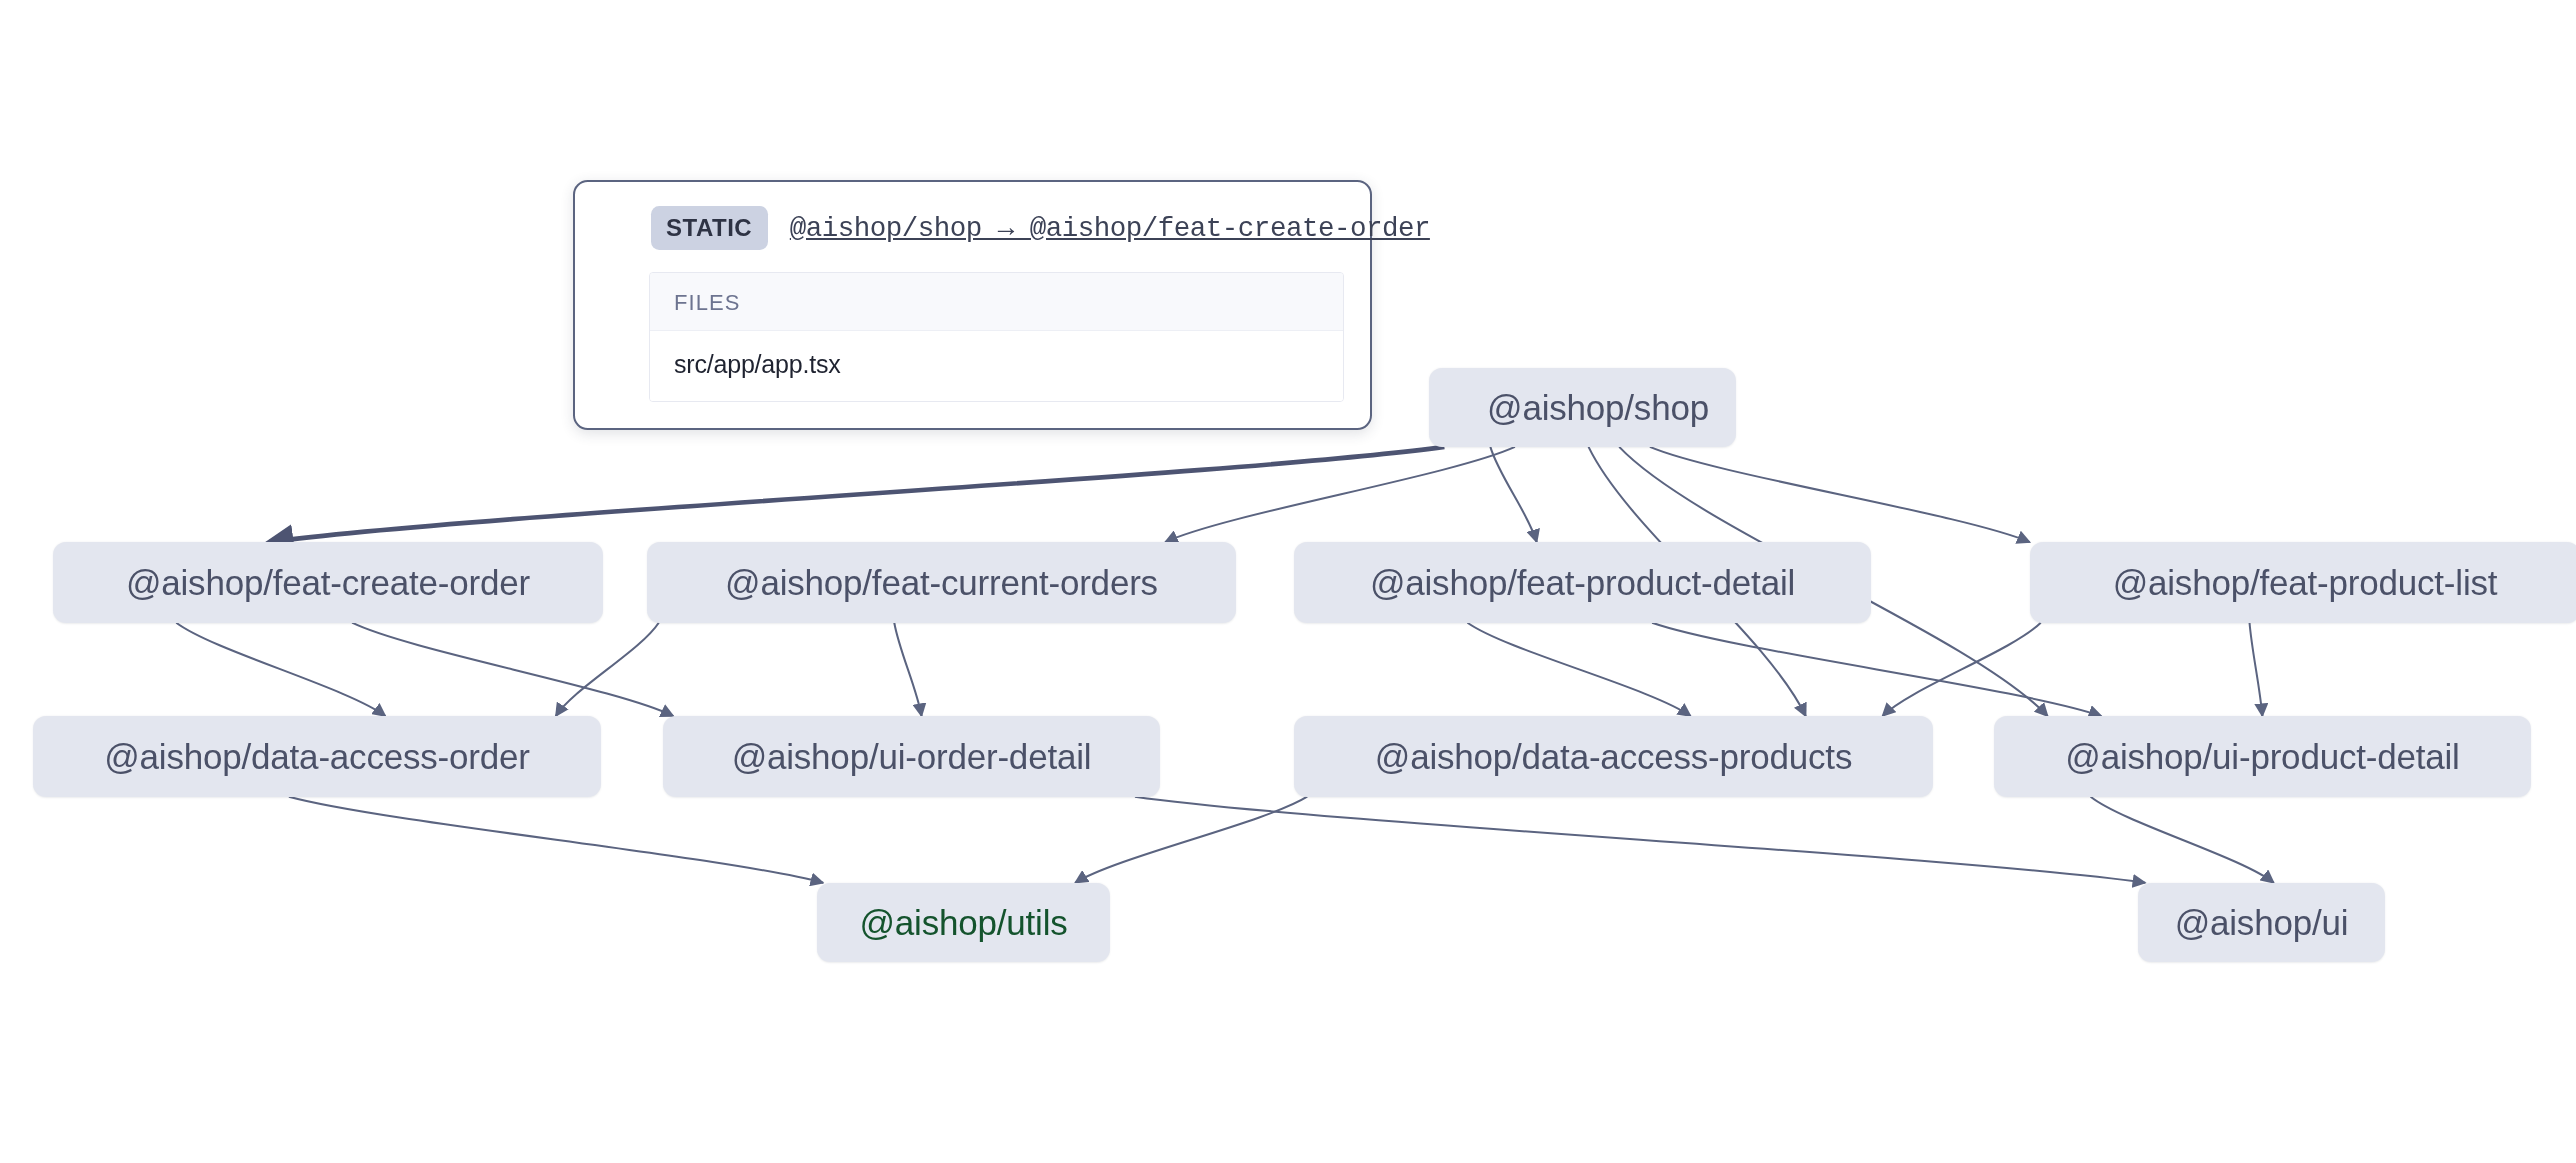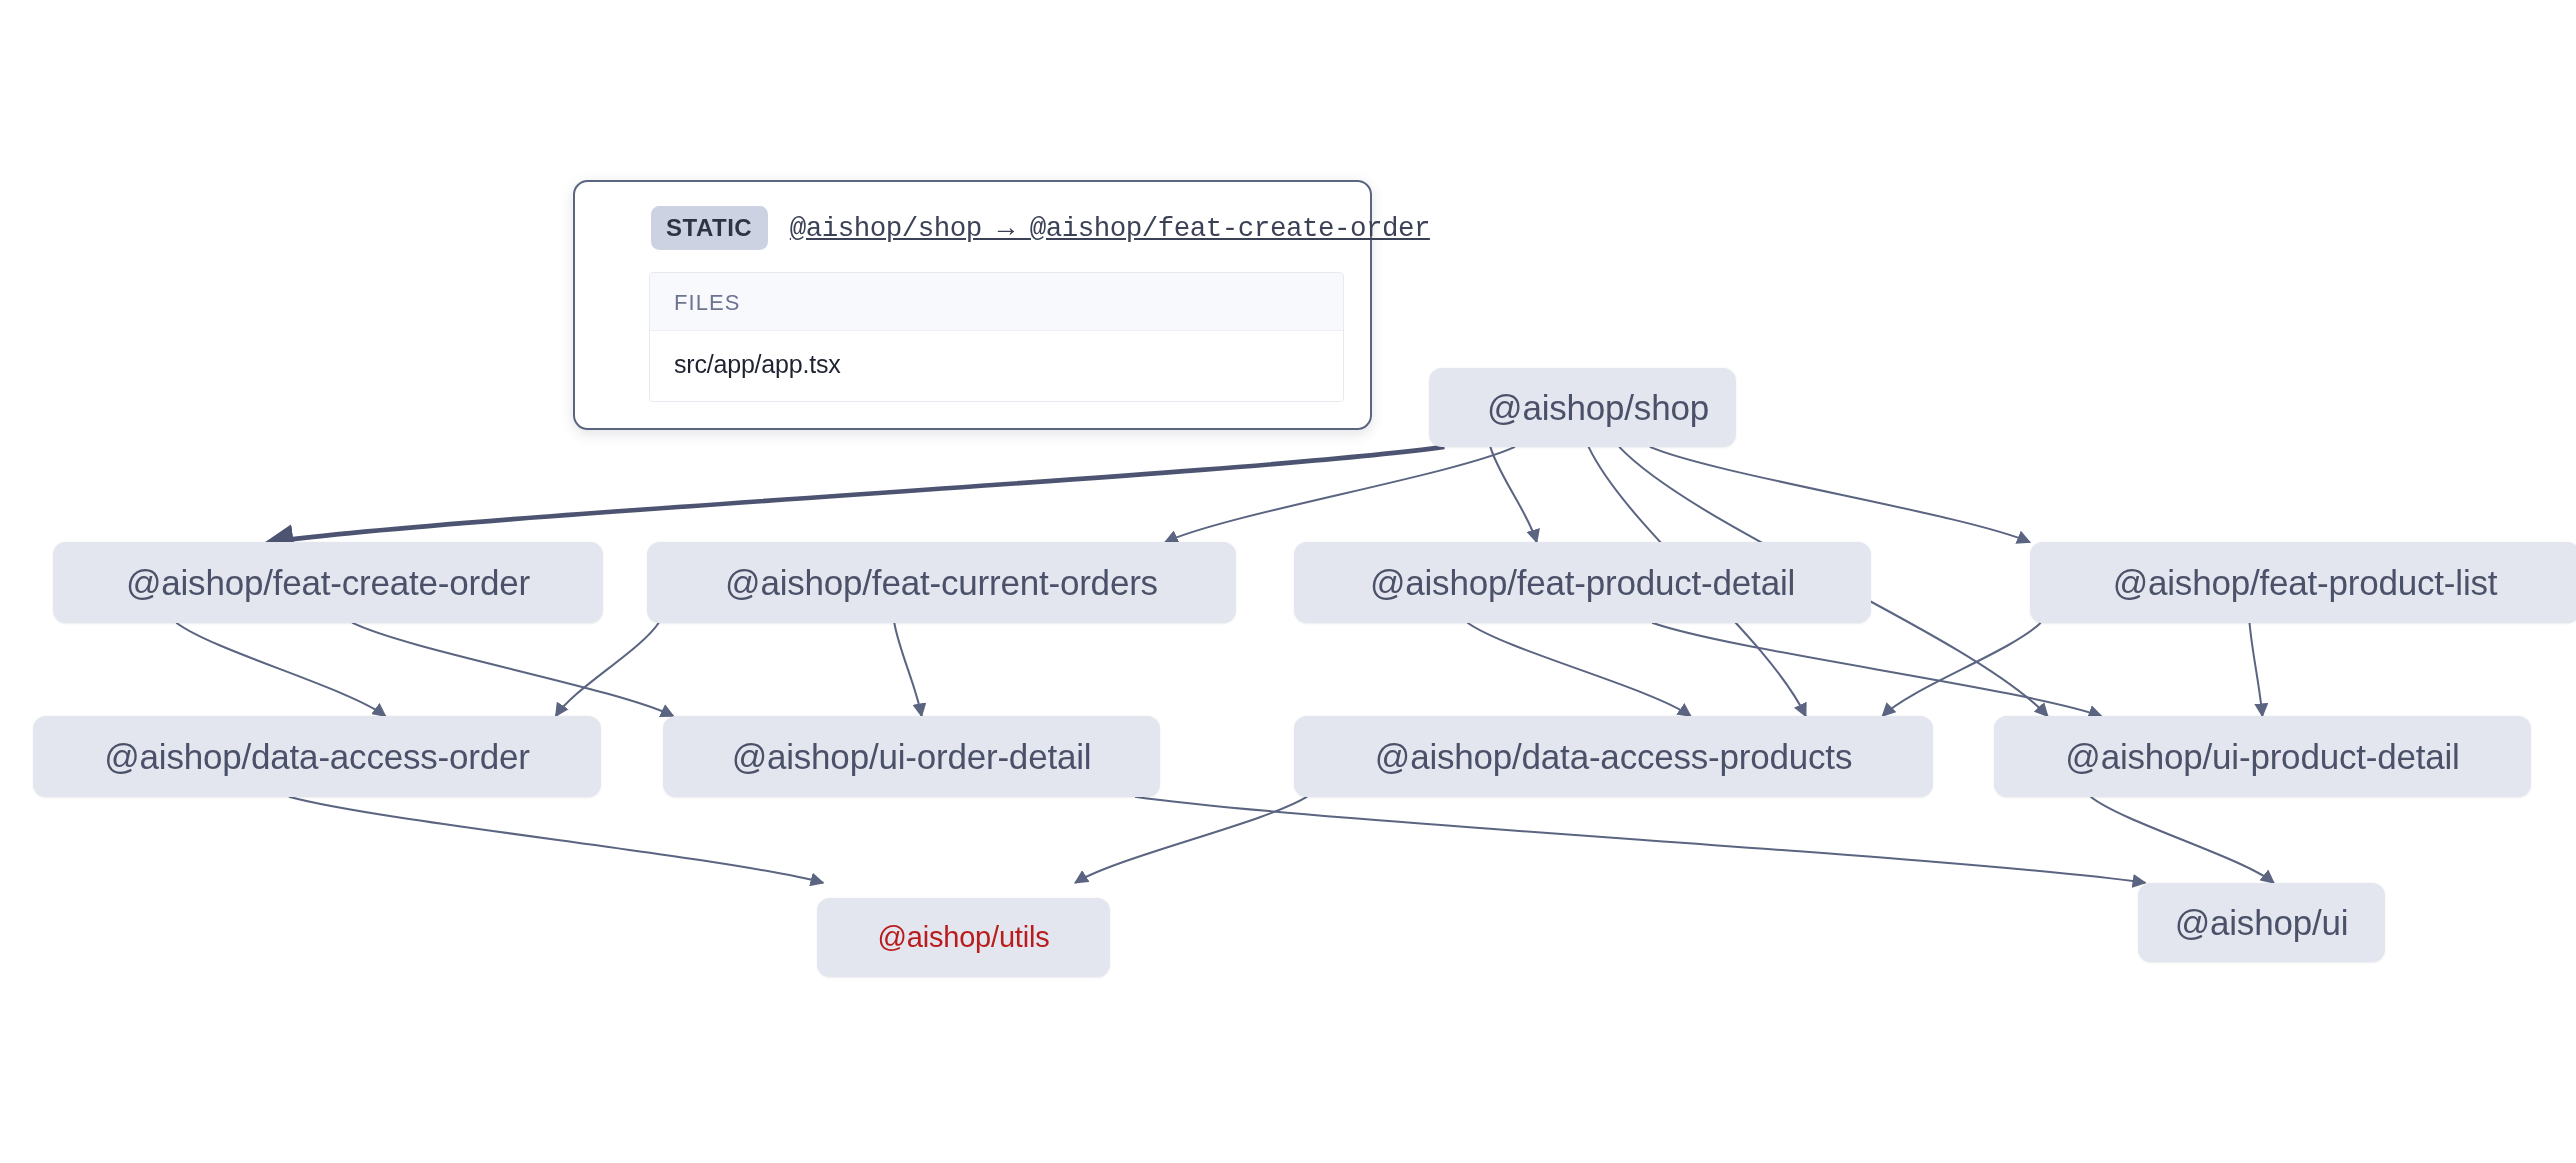--- a/index.html
+++ b/index.html
@@ -176,21 +176,21 @@
       </div>
       <div class="node" style="left: 663px; top: 716px; width: 497px; height: 81px; font-size: 35px; background: rgb(227, 230, 239); color: rgb(75, 81, 104);">
         <span class="node-label">@aishop/ui-order-detail</span>
       </div>
       <div class="node" style="left: 1294px; top: 716px; width: 639px; height: 81px; font-size: 35px; background: rgb(227, 230, 239); color: rgb(75, 81, 104);">
         <span class="node-label">@aishop/data-access-products</span>
       </div>
       <div class="node" style="left: 1994px; top: 716px; width: 537px; height: 81px; font-size: 35px; background: rgb(227, 230, 239); color: rgb(75, 81, 104); text-align: right;">
         <span class="node-label">@aishop/ui-product-detail</span>
       </div>
-      <div class="node" style="left: 817px; top: 883px; width: 293px; height: 79px; font-size: 29px; background: rgb(227, 230, 239); color: #b91c1c; margin-top: 15px;">
+      <div class="node" style="left: 817px; top: 883px; width: 293px; height: 79px; font-size: 35px; background: rgb(227, 230, 239); color: #14532d;">
         <span class="node-label">@aishop/utils</span>
       </div>
       <div class="node" style="left: 2138px; top: 883px; width: 247px; height: 79px; font-size: 35px; background: rgb(227, 230, 239); color: rgb(75, 81, 104);">
         <span class="node-label">@aishop/ui</span>
       </div>
     </div>
 
   <div id="tooltip" style="left: 573px; top: 180px; width: 799px;">
     <div id="tooltip-head">
       <span id="tooltip-badge">STATIC</span>

